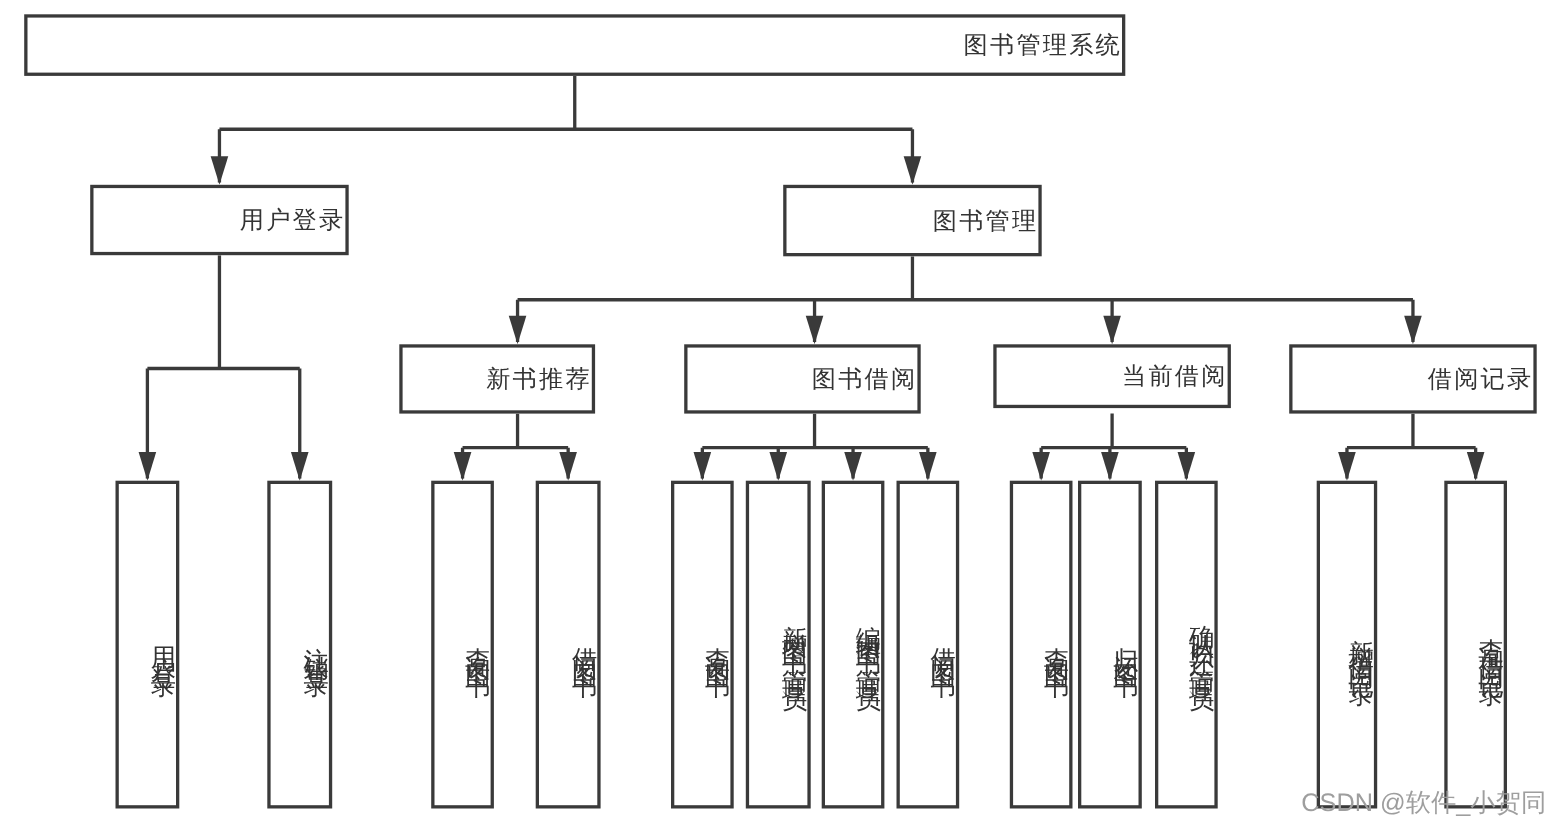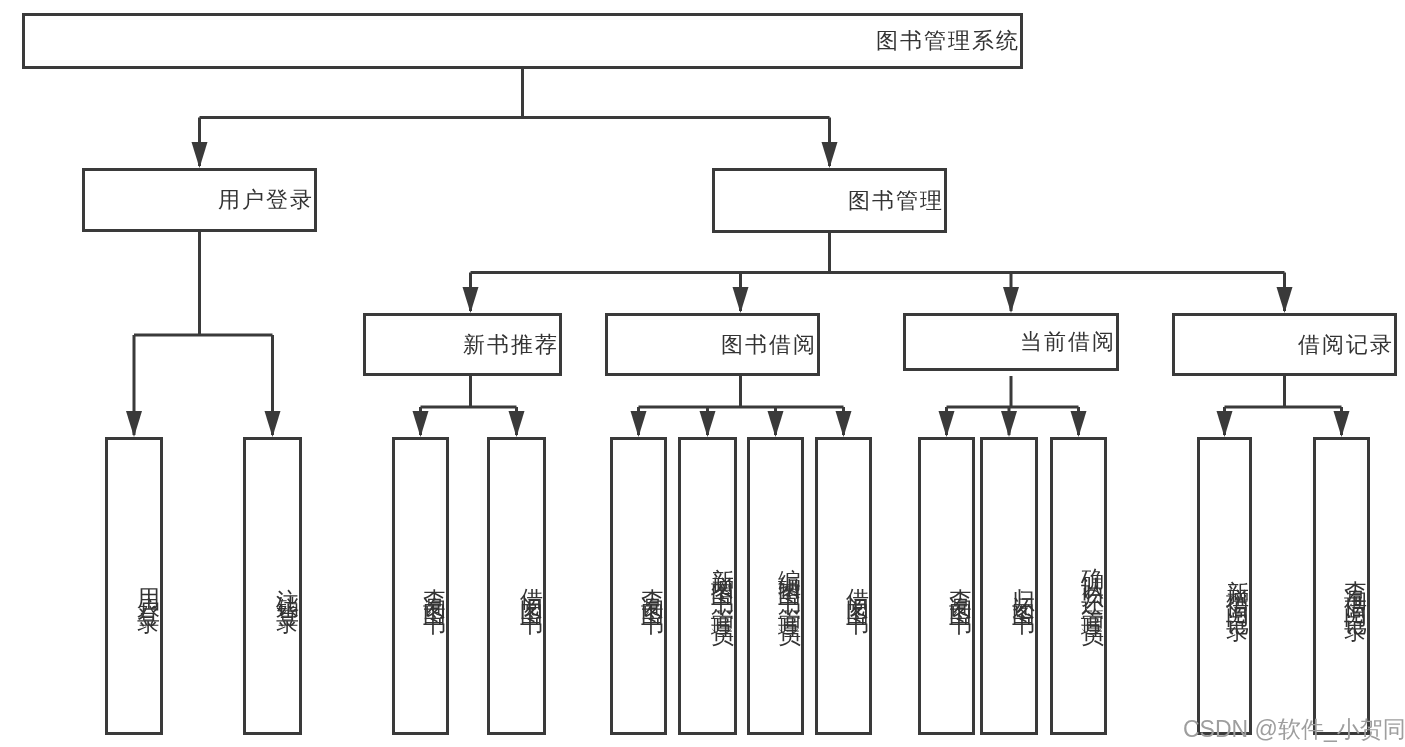--- a/index.html
+++ b/index.html
@@ -113,24 +113,24 @@
     <span>图书管理系统</span>
   </div>
 
   <div class="node h" style="left:82px;top:168px;width:235px;height:64px">
     <span>用户登录</span>
   </div>
   <div class="node h" style="left:712px;top:168px;width:235px;height:65px">
     <span>图书管理</span>
   </div>
 
-  <div class="node h" style="left:363px;top:313px;width:199px;height:63px">
+  <div class="node h" style="left:363px;top:313px;width:178px;height:63px">
     <span>新书推荐</span>
   </div>
-  <div class="node h" style="left:605px;top:313px;width:215px;height:63px">
+  <div class="node h" style="left:622px;top:313px;width:215px;height:63px">
     <span>图书借阅</span>
   </div>
   <div class="node h" style="left:903px;top:313px;width:216px;height:58px">
     <span>当前借阅</span>
   </div>
   <div class="node h" style="left:1172px;top:313px;width:225px;height:63px">
     <span>借阅记录</span>
   </div>
 
   <div class="node v" style="left:105px;top:437px;width:58px;height:298px">

